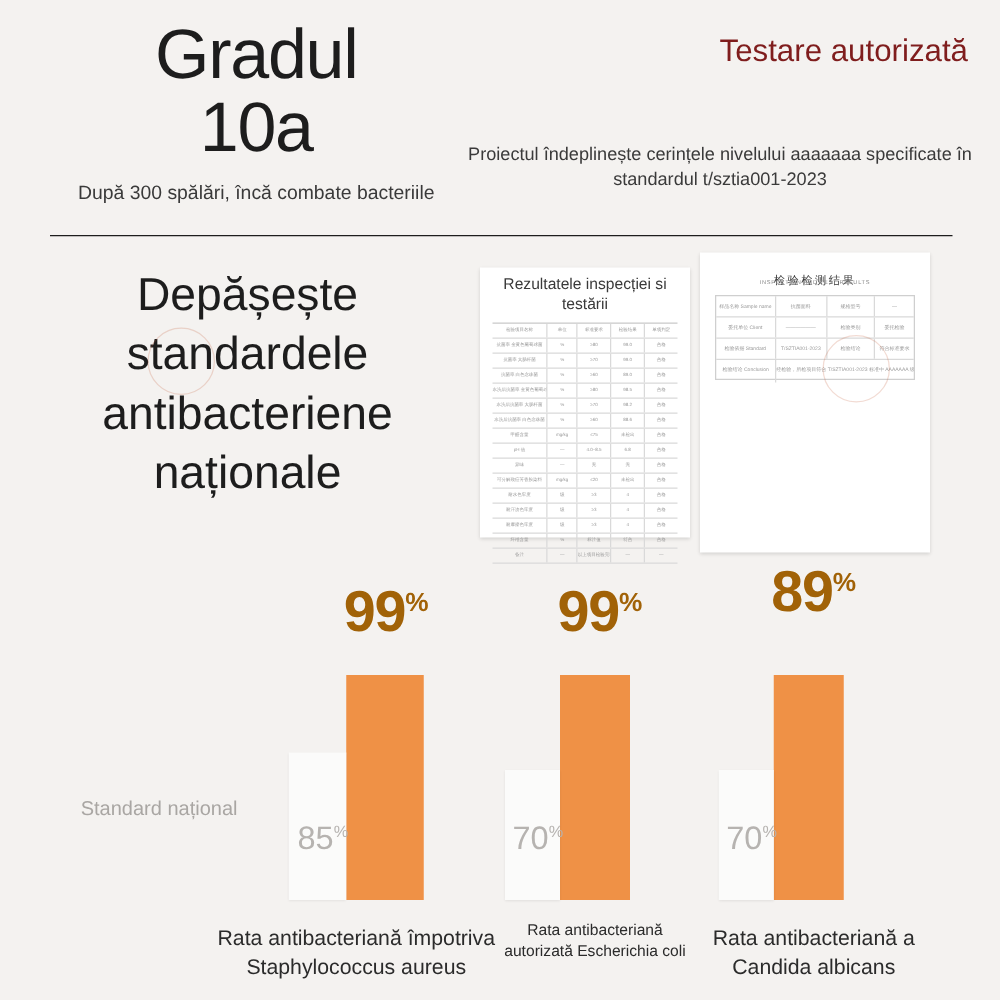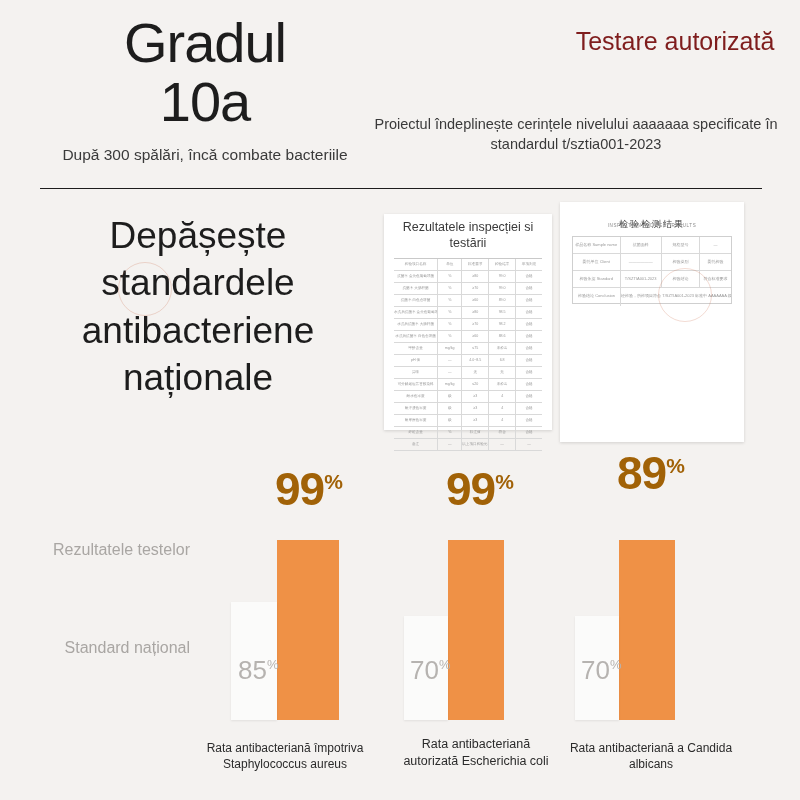--- a/index.html
+++ b/index.html
@@ -222,21 +222,21 @@
     position: absolute;
     font-size: 26px;
     color: #b6b3b0;
     white-space: nowrap;
   }
   .val-std .pct { font-size: 13px; vertical-align: super; }
 
   .cap {
     position: absolute;
     text-align: center;
-    font-size: 12px;
+    font-size: 17px;
     line-height: 1.35;
     color: #2b2b2b;
   }
 </style>
 </head>
 <body>
 
 <div class="page">
 
   <div class="headline">
@@ -395,21 +395,20 @@
         <div class="bc" style="width:20%">符合标准要求</div>
       </div>
       <div class="brow">
         <div class="bc" style="width:30%">检验结论 Conclusion</div>
         <div class="bc" style="width:70%">经检验，所检项目符合 T/SZTIA001-2023 标准中 AAAAAAA 级要求。</div>
       </div>
     </div>
   </div>
   <div class="stamp stamp-b"></div>
 
-  <div class="axis-label lbl-test">Rezultatele testelor</div>
   <div class="axis-label lbl-std">Standard național</div>
 
   <div class="val-test" style="left:275px; top:462px;">
     <span>99</span><span class="pct">%</span>
   </div>
   <div class="bar bar-test" style="left:277px; width:62px; height:180px;"></div>
   <div class="bar bar-std" style="left:231px; width:46px; height:118px;"></div>
   <div class="val-std" style="left:238px; top:655px;text-align:center;">
     <span>85</span><span class="pct">%</span>
   </div>

